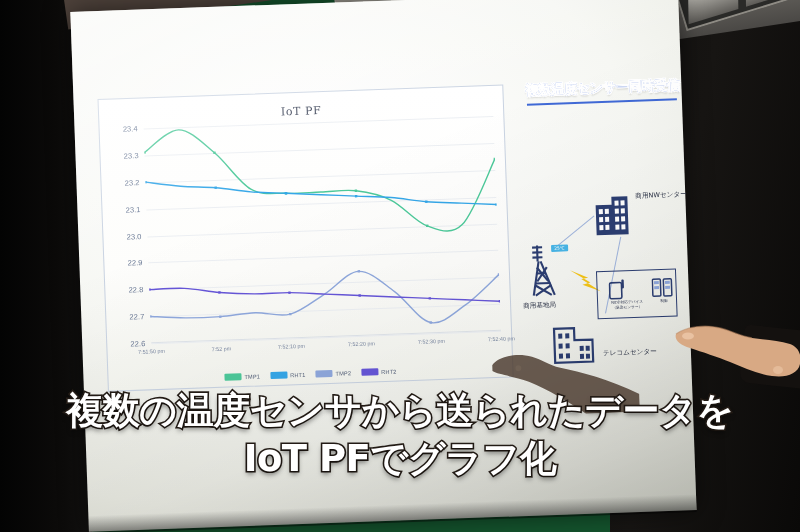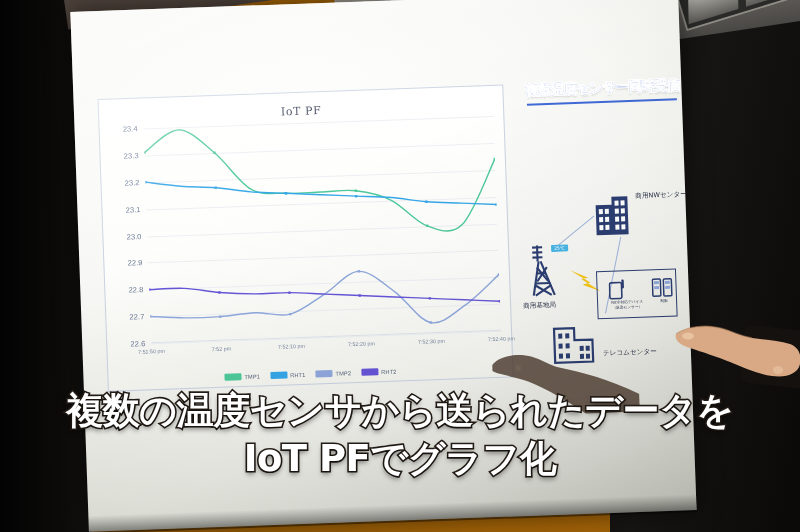--- a/index.html
+++ b/index.html
@@ -2,21 +2,21 @@
 <html><head>
 <meta charset="utf-8">
 <style>
   * { box-sizing: border-box; margin: 0; padding: 0; }
   html, body {
     width: 800px; height: 532px;
     overflow: hidden;
     font-family: "Liberation Sans", sans-serif;
     background: #000;
   }
-  #stage { position: relative; width: 800px; height: 532px; overflow: hidden; background: #a16207; padding-left: 7px; }
+  #stage { position: relative; width: 800px; height: 532px; overflow: hidden; background: #14532d; padding-left: 7px; }
 
   
   .ceiling {
     position: absolute; left: 330px; top: -30px; width: 520px; height: 120px;
     background: linear-gradient(180deg,#8d8a84 0%, #726f69 55%, #4a4845 100%);
     transform: rotate(-8.5deg); transform-origin: left top;
   }
   .ceil-tile {
     position: absolute; background: #9b988f;
     box-shadow: inset 0 0 0 1px rgba(255,255,255,.15);

